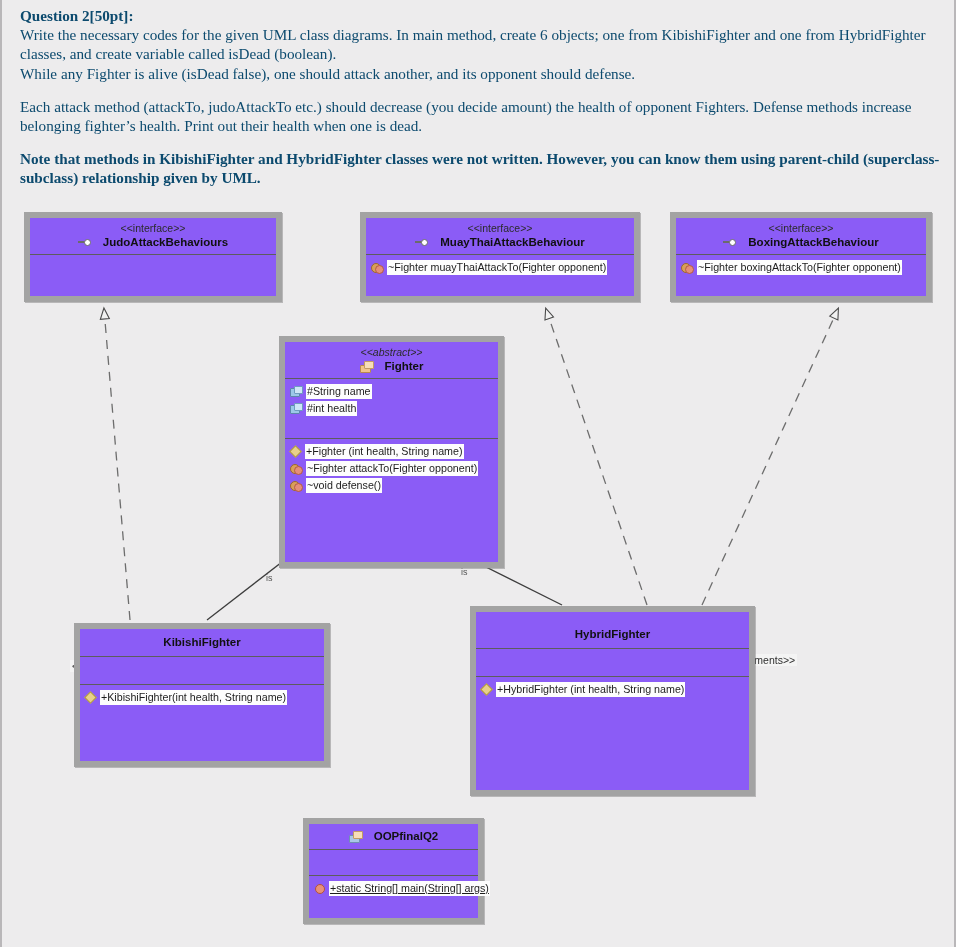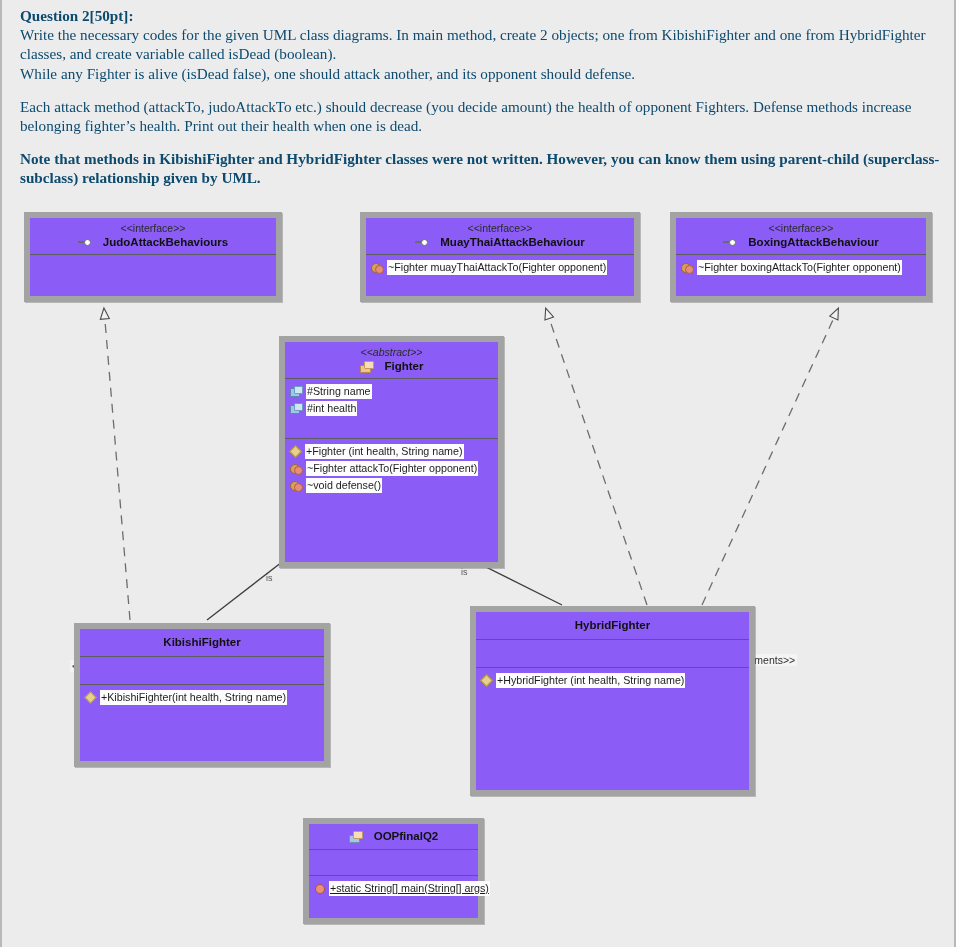--- a/index.html
+++ b/index.html
@@ -100,21 +100,21 @@
   }
   .elabel.small{font-size:9px;color:#555;background:transparent;}
 </style>
 </head>
 <body>
 
 <div class="page">
 
   <div class="qtext">
     <p class="b">Question 2[50pt]:</p>
-    <p>Write the necessary codes for the given UML class diagrams. In main method, create 2 objects; one from KibishiFighter and one from HybridFighter classes, and create variable called isDead (boolean).</p>
+    <p>Write the necessary codes for the given UML class diagrams. In main method, create 6 objects; one from KibishiFighter and one from HybridFighter classes, and create variable called isDead (boolean).</p>
     <p>While any Fighter is alive (isDead false), one should attack another, and its opponent should defense.</p>
     <div class="gap"></div>
     <p>Each attack method (attackTo, judoAttackTo etc.) should decrease (you decide amount) the health of opponent Fighters. Defense methods increase belonging fighter’s health. Print out their health when one is dead.</p>
     <div class="gap"></div>
     <p class="b">Note that methods in KibishiFighter and HybridFighter classes were not written. However, you can know them using parent-child (superclass-subclass) relationship given by UML.</p>
   </div>
 
   <div class="canvas">
 
     <svg class="wires" viewBox="0 0 956 742">
@@ -226,21 +226,21 @@
       <div class="comp" style="height:28px;"></div>
       <div class="comp last">
         <div class="row">
           <span class="ico ico-ctor"></span>
           <span class="txt">+KibishiFighter(int health, String name)</span>
         </div>
       </div>
     </div>
 
     <div class="uml" style="left:468px;top:401px;width:285px;height:190px;">
-      <div class="hdr" style="padding:6px 2px 7px 2px;">
+      <div class="hdr" style="padding:6px 2px 7px 2px;margin-top:9px;">
         <div class="cname">
           <span class="txt">HybridFighter</span>
         </div>
       </div>
       <div class="comp" style="height:28px;"></div>
       <div class="comp last">
         <div class="row">
           <span class="ico ico-ctor"></span>
           <span class="txt">+HybridFighter (int health, String name)</span>
         </div>

